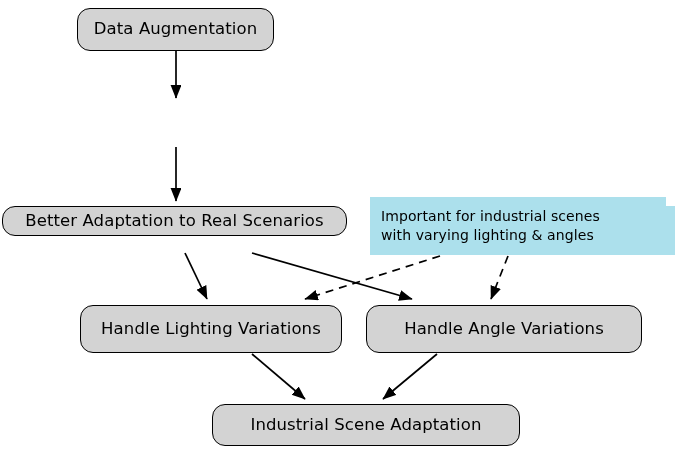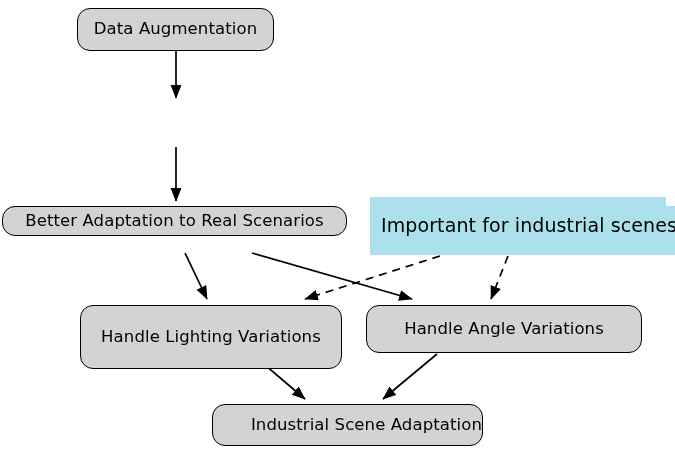--- a/index.html
+++ b/index.html
@@ -59,21 +59,21 @@
     position: absolute;
     right: 0;
     top: 0;
     width: 9px;
     height: 9px;
     background: #ffffff;
     z-index: 3;
   }
   .note-line {
     font-family: "DejaVu Sans", sans-serif;
-    font-size: 19px;
+    font-size: 14px;
     color: #000000;
     white-space: nowrap;
     line-height: 1.33;
     letter-spacing: 0.1px;
   }
 </style>
 </head>
 <body>
 
 <div id="diagram-root">
@@ -104,30 +104,31 @@
 
   <div class="node" style="left:77px; top:8px; width:197px; height:43px;">
     <span class="node-label">Data Augmentation</span>
   </div>
 
 
   <div class="node" style="left:2px; top:206px; width:345px; height:30px;">
     <span class="node-label">Better Adaptation to Real Scenarios</span>
   </div>
 
-  <div class="node" style="left:80px; top:305px; width:262px; height:64px;">
+  <div class="node" style="left:80px; top:305px; width:262px; height:48px;">
     <span class="node-label">Handle Lighting Variations</span>
   </div>
 
   <div class="node" style="left:366px; top:305px; width:276px; height:48px;">
     <span class="node-label">Handle Angle Variations</span>
   </div>
 
-  <div class="node" style="left:212px; top:404px; width:271px; height:42px;justify-content:flex-end;">
+  <div class="node" style="left:212px; top:404px; width:308px; height:42px;">
     <span class="node-label">Industrial Scene Adaptation</span>
   </div>
 
   <div class="note" style="left:370px; top:197px; width:305px; height:58px;">
     <span class="note-corner"></span>
     <span class="note-line">Important for industrial scenes</span>
+    <span class="note-line">with varying lighting &amp; angles</span>
   </div>
 
 </div>
 
 </body></html>

